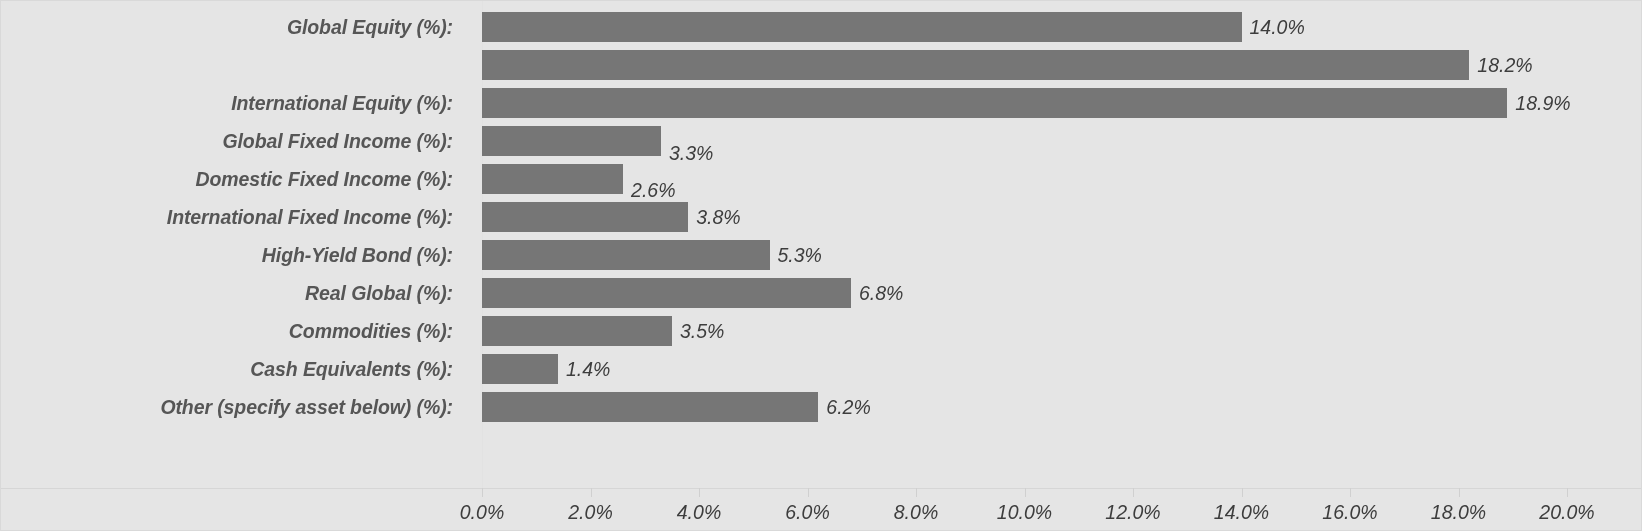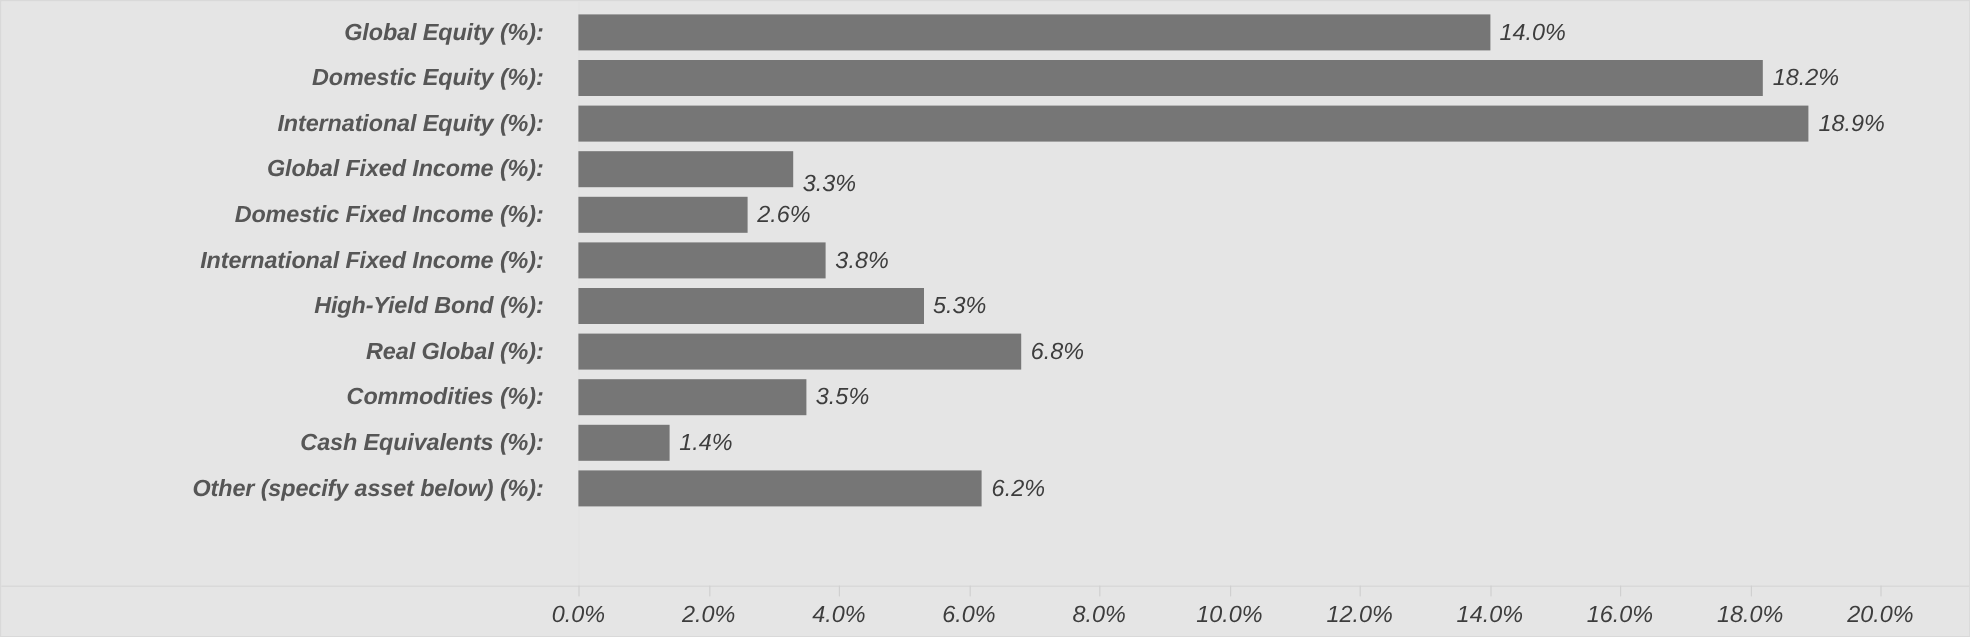--- a/index.html
+++ b/index.html
@@ -146,21 +146,20 @@
 
     <div class="rows">
         <div class="row">
           <div class="row-label">Global Equity (%):</div>
           <div class="bar-track">
             <div class="bar" style="width: 759.5px; background: rgb(118, 118, 118);"></div>
             <div class="bar-value" style="left: 759.5px;">14.0%</div>
           </div>
         </div>
         <div class="row">
-          <div class="row-label">Domestic Equity (%):</div>
           <div class="bar-track">
             <div class="bar" style="width: 987.35px; background: rgb(118, 118, 118);"></div>
             <div class="bar-value" style="left: 987.35px;">18.2%</div>
           </div>
         </div>
         <div class="row">
           <div class="row-label">International Equity (%):</div>
           <div class="bar-track">
             <div class="bar" style="width: 1025.32px; background: rgb(118, 118, 118);"></div>
             <div class="bar-value" style="left: 1025.32px; text-align: right;">18.9%</div>
@@ -170,21 +169,21 @@
           <div class="row-label">Global Fixed Income (%):</div>
           <div class="bar-track">
             <div class="bar" style="width: 179.025px; background: rgb(118, 118, 118);"></div>
             <div class="bar-value" style="left: 179.025px; margin-top: 12px;">3.3%</div>
           </div>
         </div>
         <div class="row">
           <div class="row-label">Domestic Fixed Income (%):</div>
           <div class="bar-track">
             <div class="bar" style="width: 141.05px; background: rgb(118, 118, 118);"></div>
-            <div class="bar-value" style="left: 141.05px;">2.6%</div>
+            <div class="bar-value" style="left: 141.05px; margin-top: 11px;">2.6%</div>
           </div>
         </div>
         <div class="row">
           <div class="row-label">International Fixed Income (%):</div>
           <div class="bar-track">
             <div class="bar" style="width: 206.15px; background: rgb(118, 118, 118);"></div>
             <div class="bar-value" style="left: 206.15px;">3.8%</div>
           </div>
         </div>
         <div class="row">

